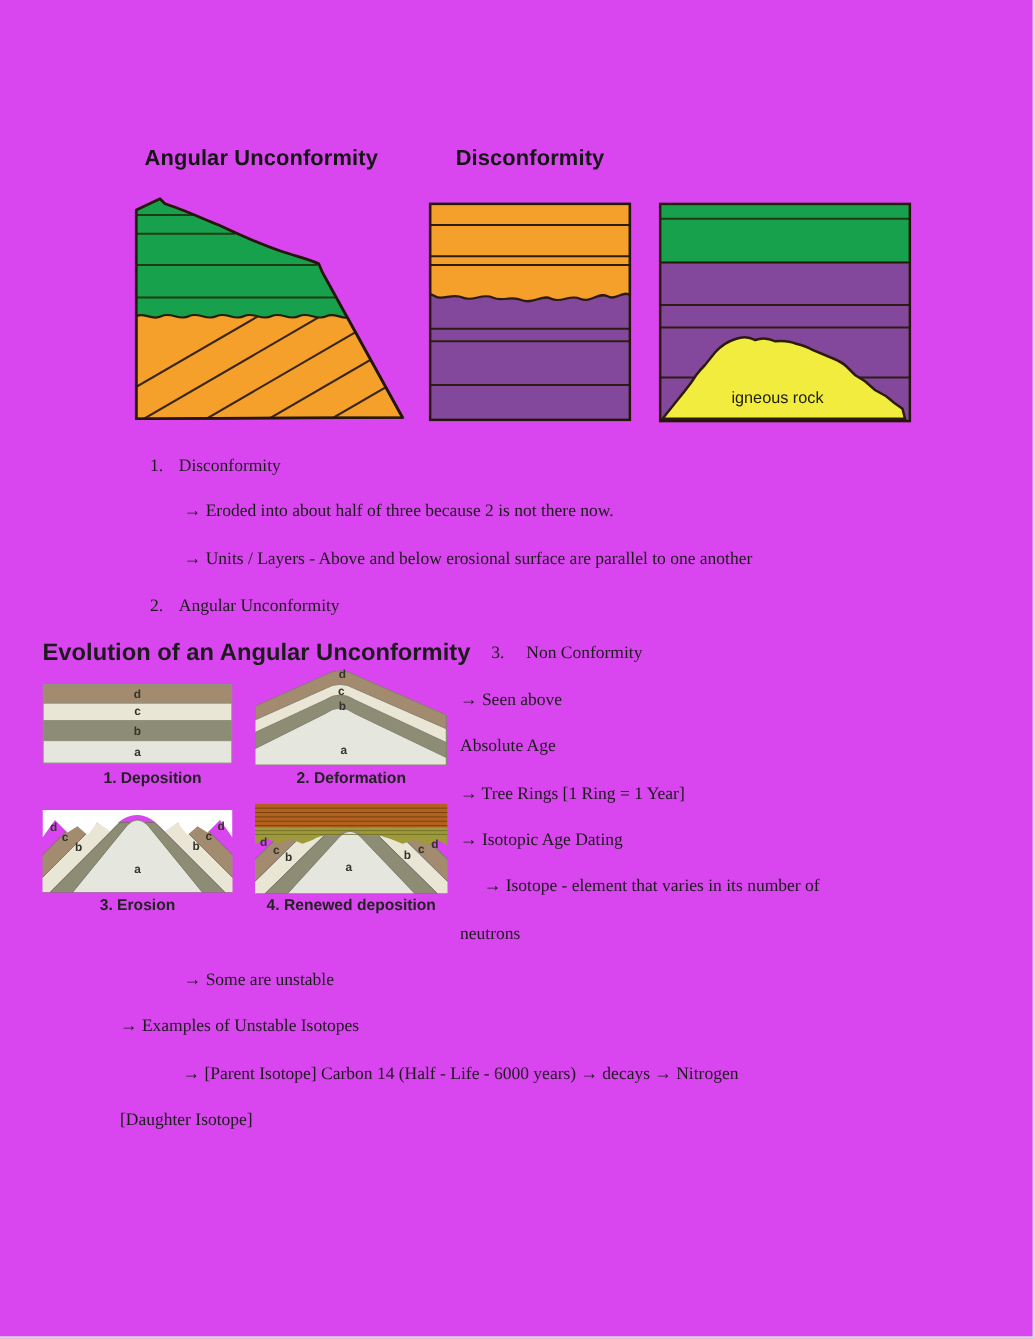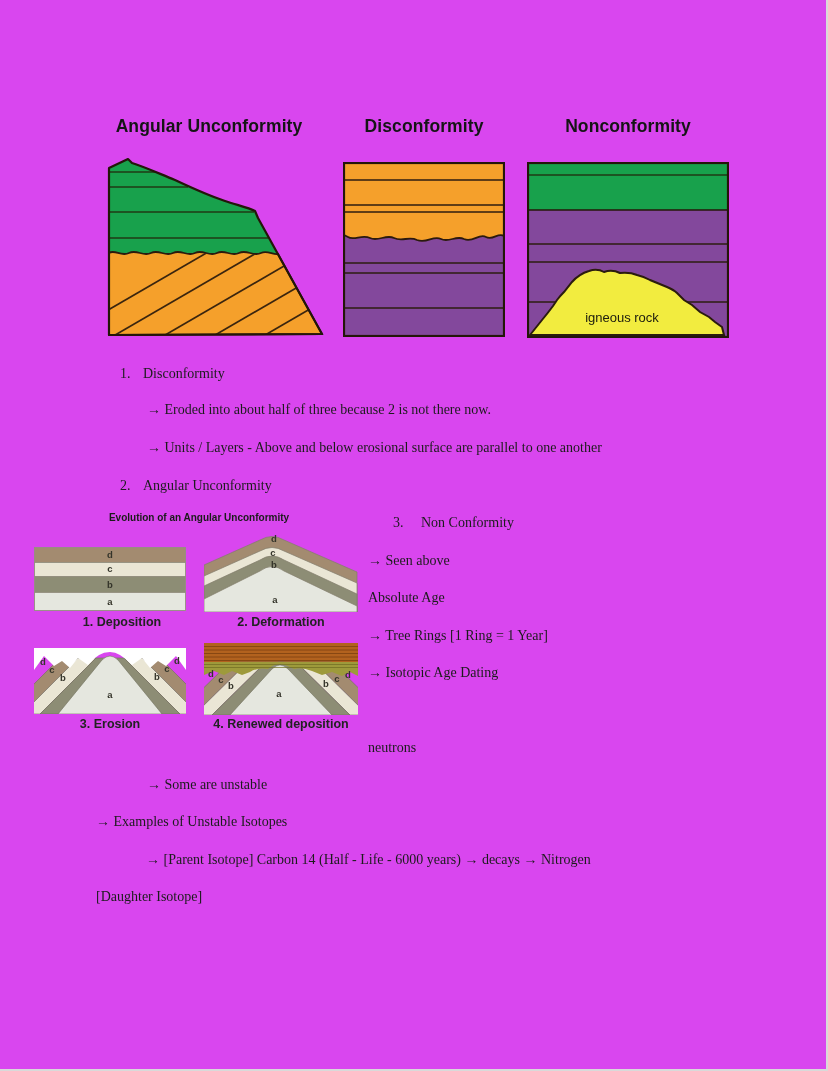--- a/index.html
+++ b/index.html
@@ -15,38 +15,37 @@
     letter-spacing:0.1px; white-space:nowrap;
   }
   .line {
     position:absolute; font-family:"Liberation Serif", serif;
     font-size:14px; color:#1c1c1c; white-space:nowrap; line-height:1.15;
   }
   .num { display:inline-block; width:23px; }
   .num3 { display:inline-block; width:28px; }
   .fig-title {
     position:absolute; font-family:"Liberation Sans", sans-serif;
-    font-weight:600; font-size:10px; color:#1b1b1b; text-align:center; white-space:nowrap;
+    font-weight:600; font-size:19px; color:#1b1b1b; text-align:center; white-space:nowrap;
   }
   .caption {
     position:absolute; font-family:"Liberation Sans", sans-serif;
     font-weight:600; font-size:12.5px; color:#222222; text-align:center; white-space:nowrap;
   }
   svg { position:absolute; display:block; }
   text.lyr { font:600 9.5px "Liberation Sans", sans-serif; fill:#34342a; text-anchor:middle; }
   text.ign { font:400 13px "Liberation Sans", sans-serif; fill:#20200f; text-anchor:middle; }
 </style>
 </head>
 <body>
 
 <div id="page">
 
   <div class="dtitle" style="left:99px; top:116px; width:220px;">Angular Unconformity</div>
   <div class="dtitle" style="left:344px; top:116px; width:160px;">Disconformity</div>
-  <div class="dtitle" style="left:527px; top:116px; width:202px;">Nonconformity</div>
 
   <svg style="left:105px; top:153px;" width="220" height="184" viewBox="0 0 220 184">
     <defs>
       <clipPath id="angOrangeClip">
         <path d="M4,100 C10,96 16,104 24,100 C32,96 38,104 46,100 C54,96 60,104 68,100 C76,96 82,104 90,100 C98,96 104,104 112,100 C120,96 126,104 134,100 C142,96 148,104 156,100 C162,97 168,102 173,101 L217,181 L4,182 Z"></path>
       </clipPath>
     </defs>
     <path d="M4,182 L4,15 L23,6 L27,10 C40,14 55,21 70,27 C87,35 105,43 120,48 C132,52 144,55 150,58 L153,65 L217,181 Z" fill="#18A14C"></path>
     <g stroke="#1f3a14" stroke-width="1.5">
       <line x1="4" y1="19" x2="51" y2="19"></line>
@@ -191,20 +190,21 @@
   </svg>
   <div class="caption" style="left:204px; top:717px; width:154px;">4. Renewed deposition</div>
 
   <div class="line" style="left:393px; top:515px;">
     <span class="num3">3.</span><span>Non Conformity</span>
   </div>
   <div class="line" style="left:368px; top:553px;">→ Seen above</div>
   <div class="line" style="left:368px; top:590px;">Absolute Age</div>
   <div class="line" style="left:368px; top:628px;text-align:right;">→ Tree Rings [1 Ring = 1 Year]</div>
   <div class="line" style="left:368px; top:665px;text-align:right;">→ Isotopic Age Dating</div>
+  <div class="line" style="left:387px; top:702px;">→ Isotope - element that varies in its number of</div>
   <div class="line" style="left:368px; top:740px;">neutrons</div>
 
   <div class="line" style="left:147px; top:777px;">→ Some are unstable</div>
   <div class="line" style="left:96px; top:814px;">→ Examples of Unstable Isotopes</div>
   <div class="line" style="left:146px; top:852px;">→ [Parent Isotope] Carbon 14 (Half - Life - 6000 years) → decays → Nitrogen</div>
   <div class="line" style="left:96px; top:889px;">[Daughter Isotope]</div>
 
 </div>
 
 </body></html>

